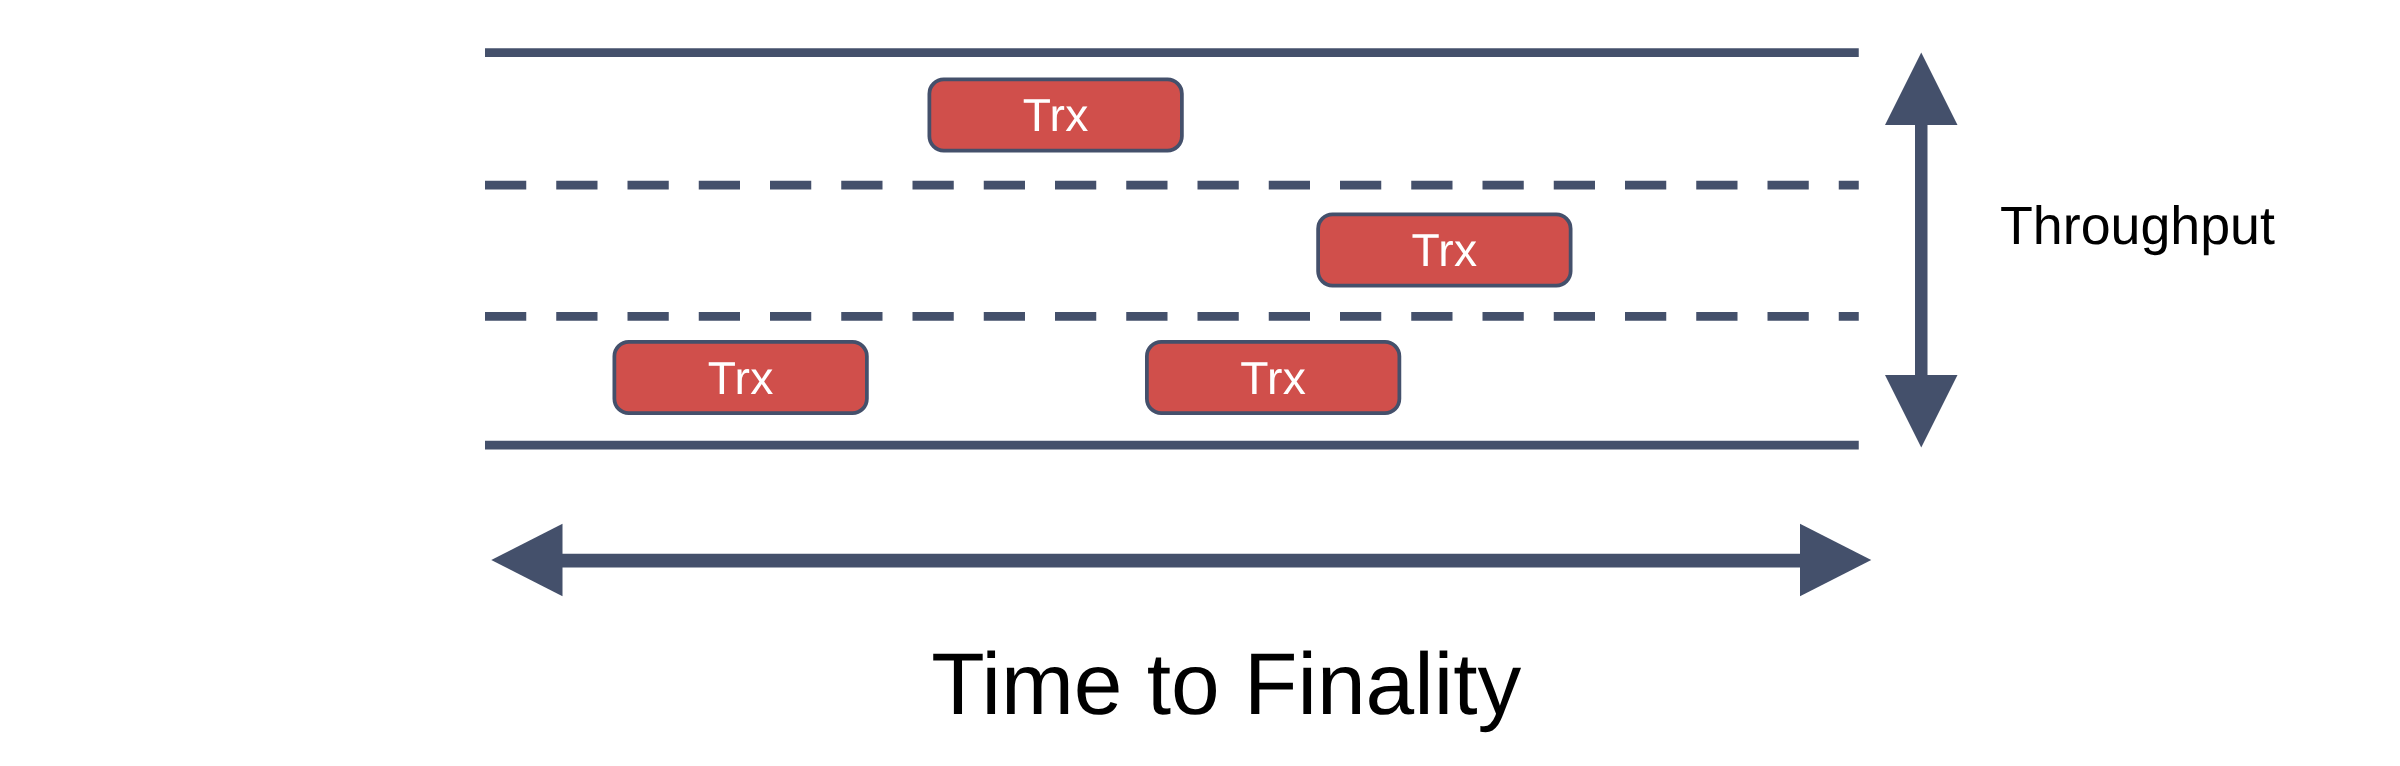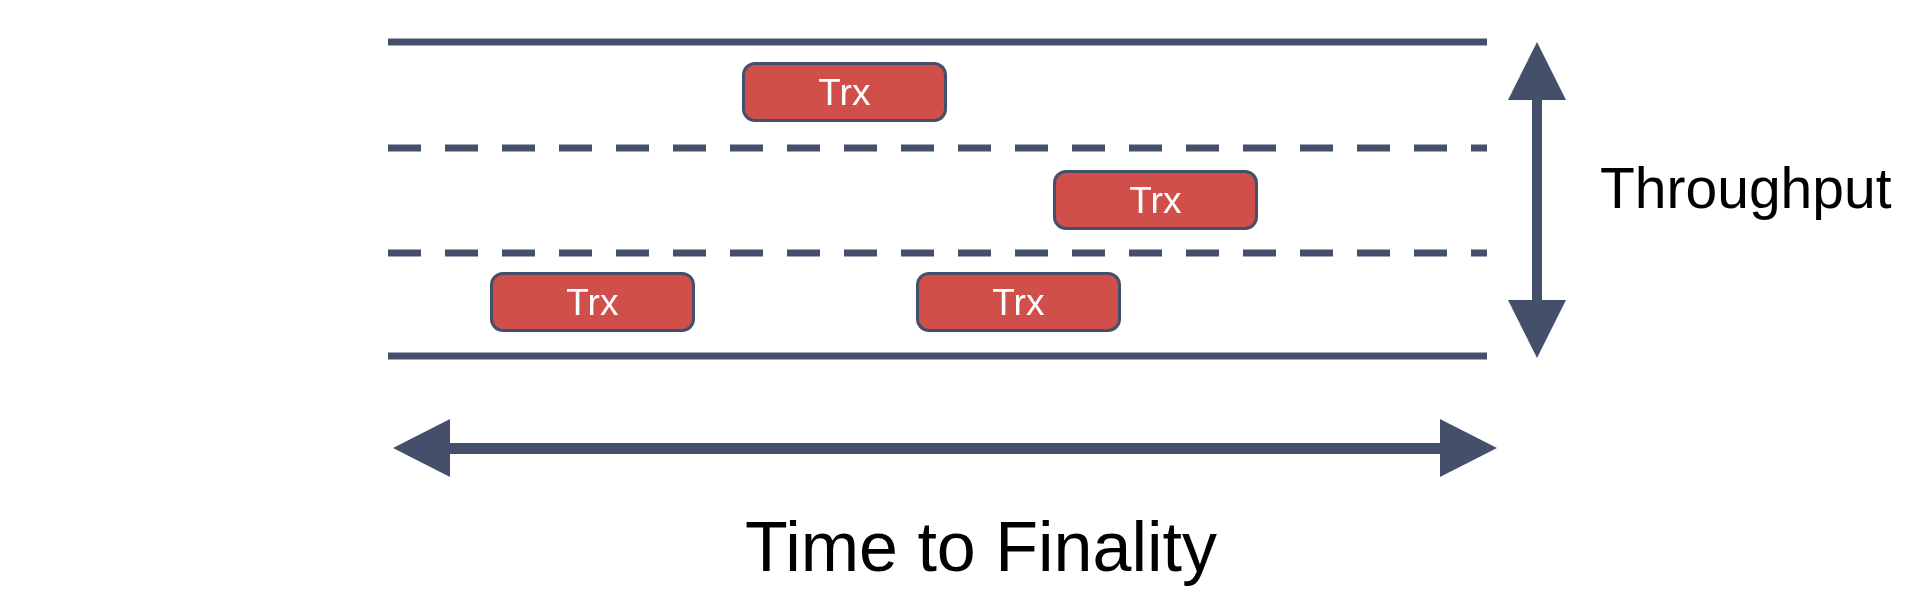--- a/index.html
+++ b/index.html
@@ -60,21 +60,21 @@
     font-family: "Liberation Sans", sans-serif;
     font-weight: 400;
     line-height: 1;
     white-space: nowrap;
     user-select: none;
   }
 
   #throughput-label {
     left: 1600px;
     top: 160px;
-    font-size: 57px;
+    font-size: 43px;
   }
 
   #time-finality-label {
     left: 745px;
     top: 512px;
     font-size: 70px;
   }
 </style>
 </head>
 <body>

